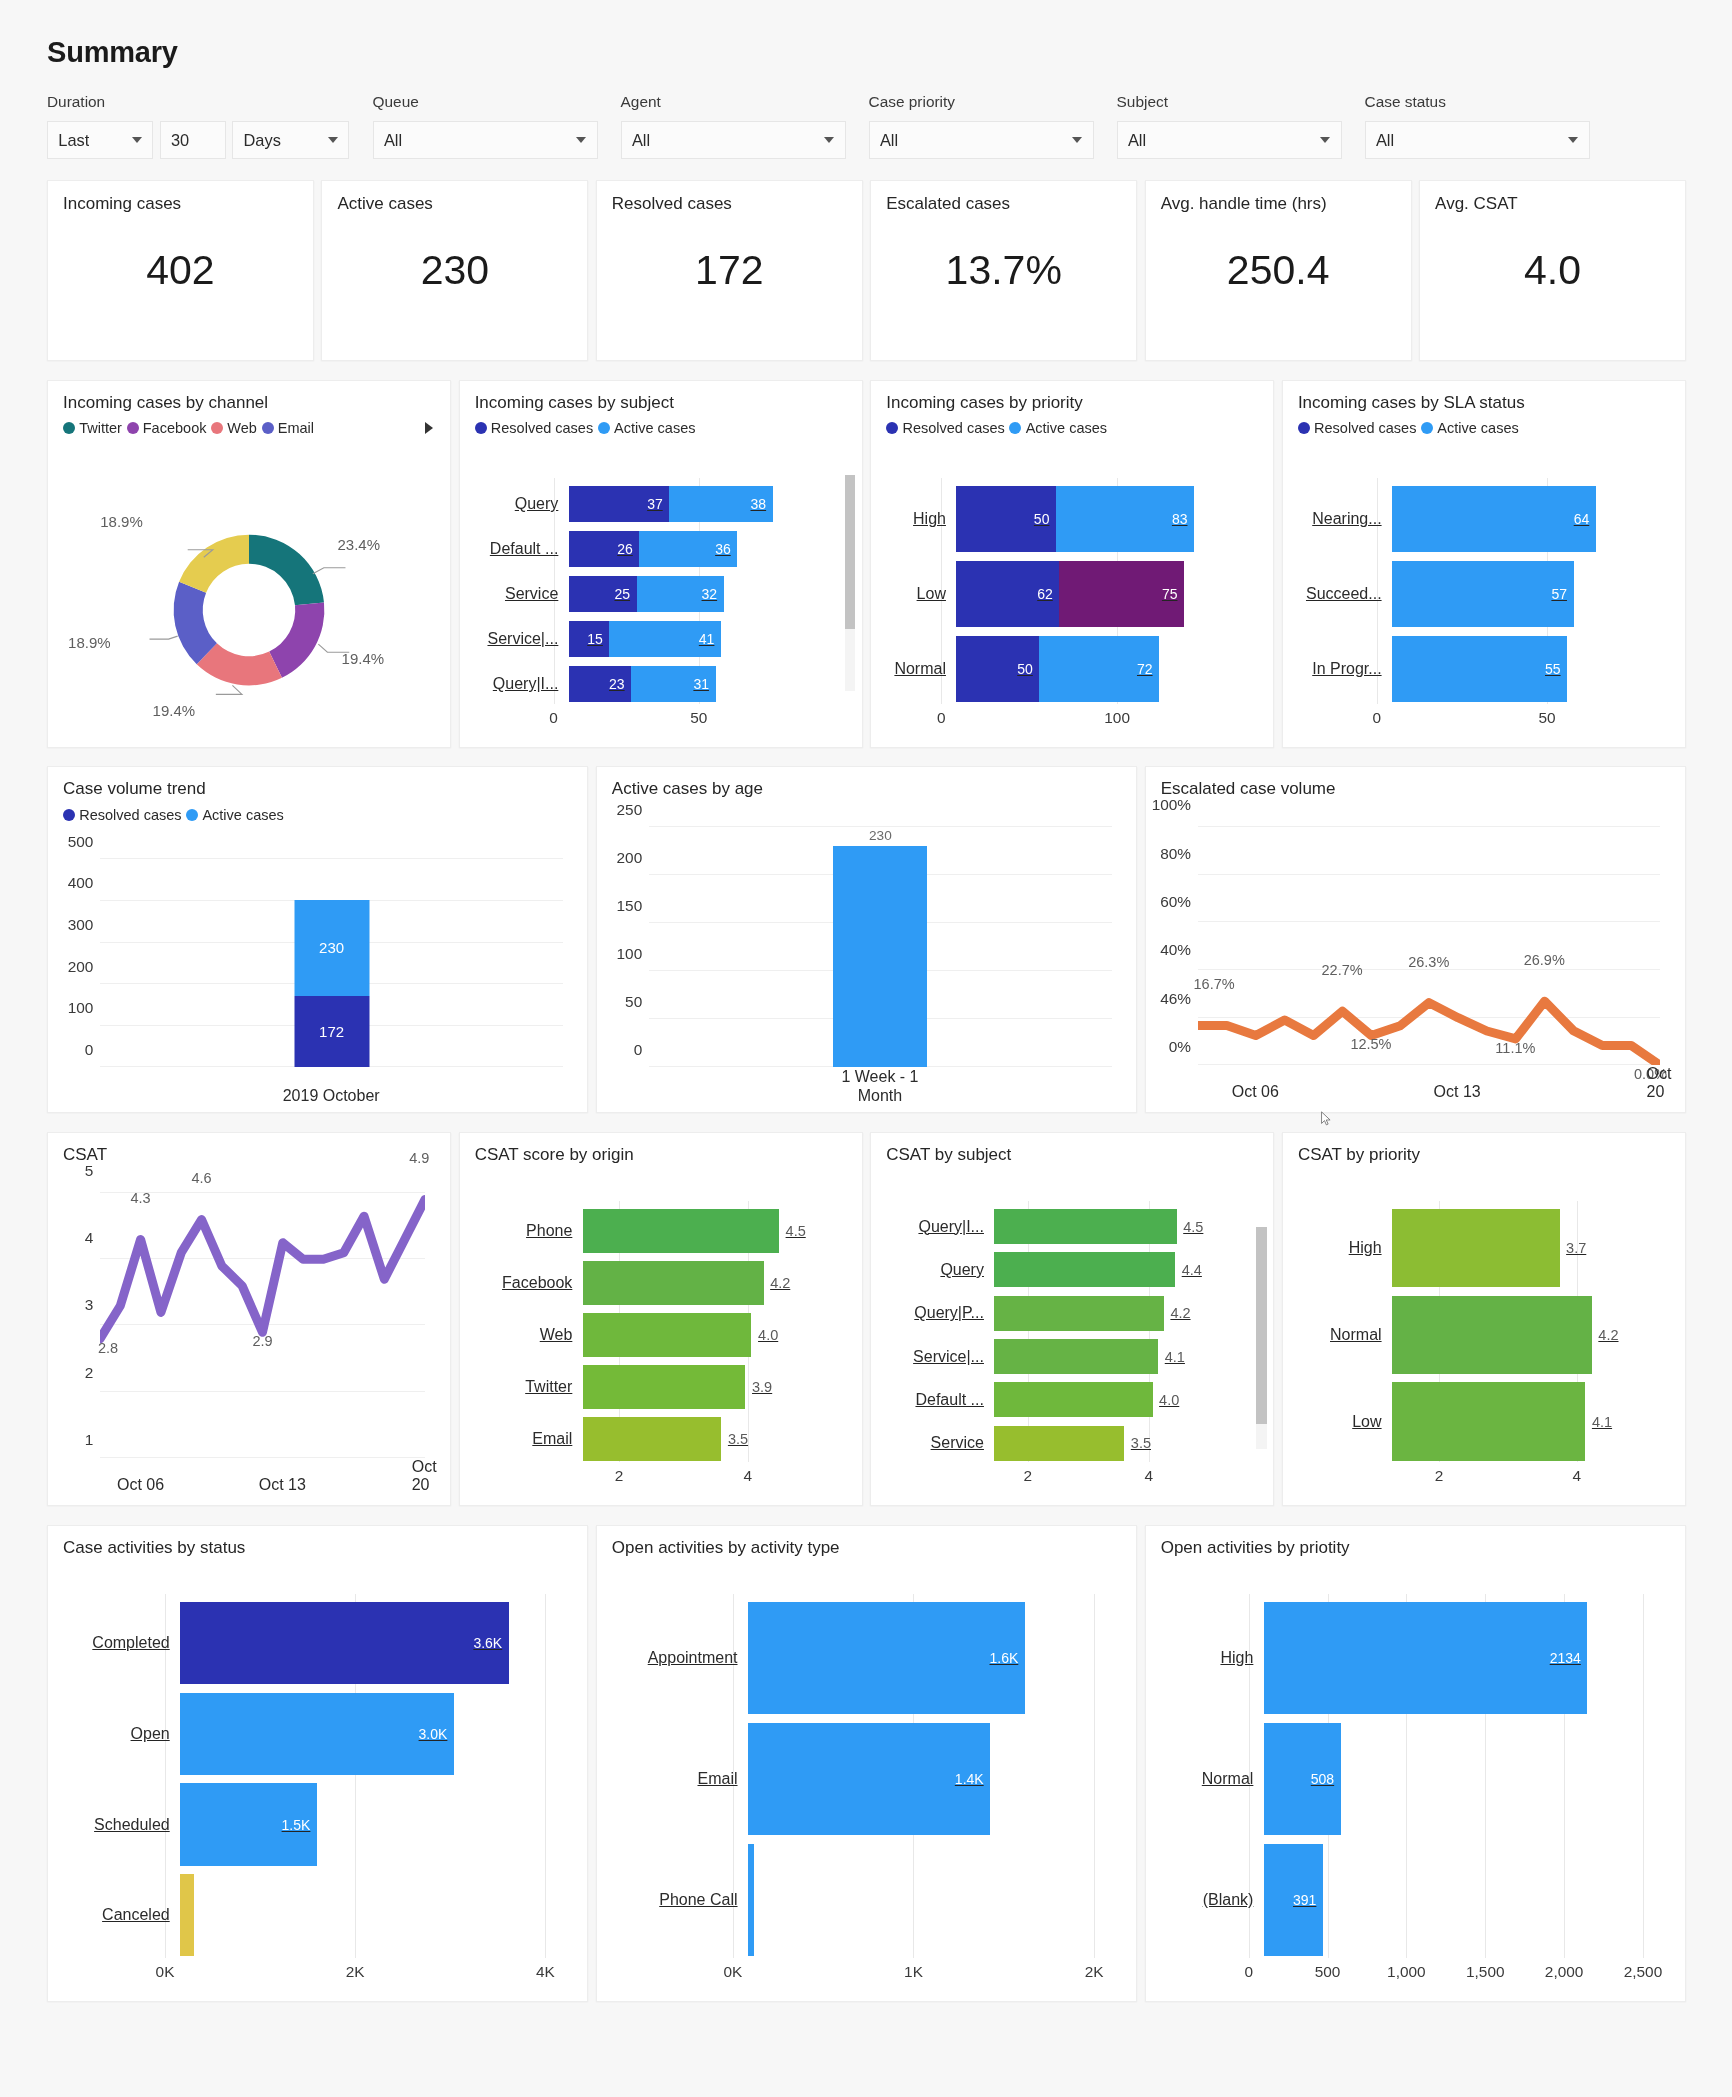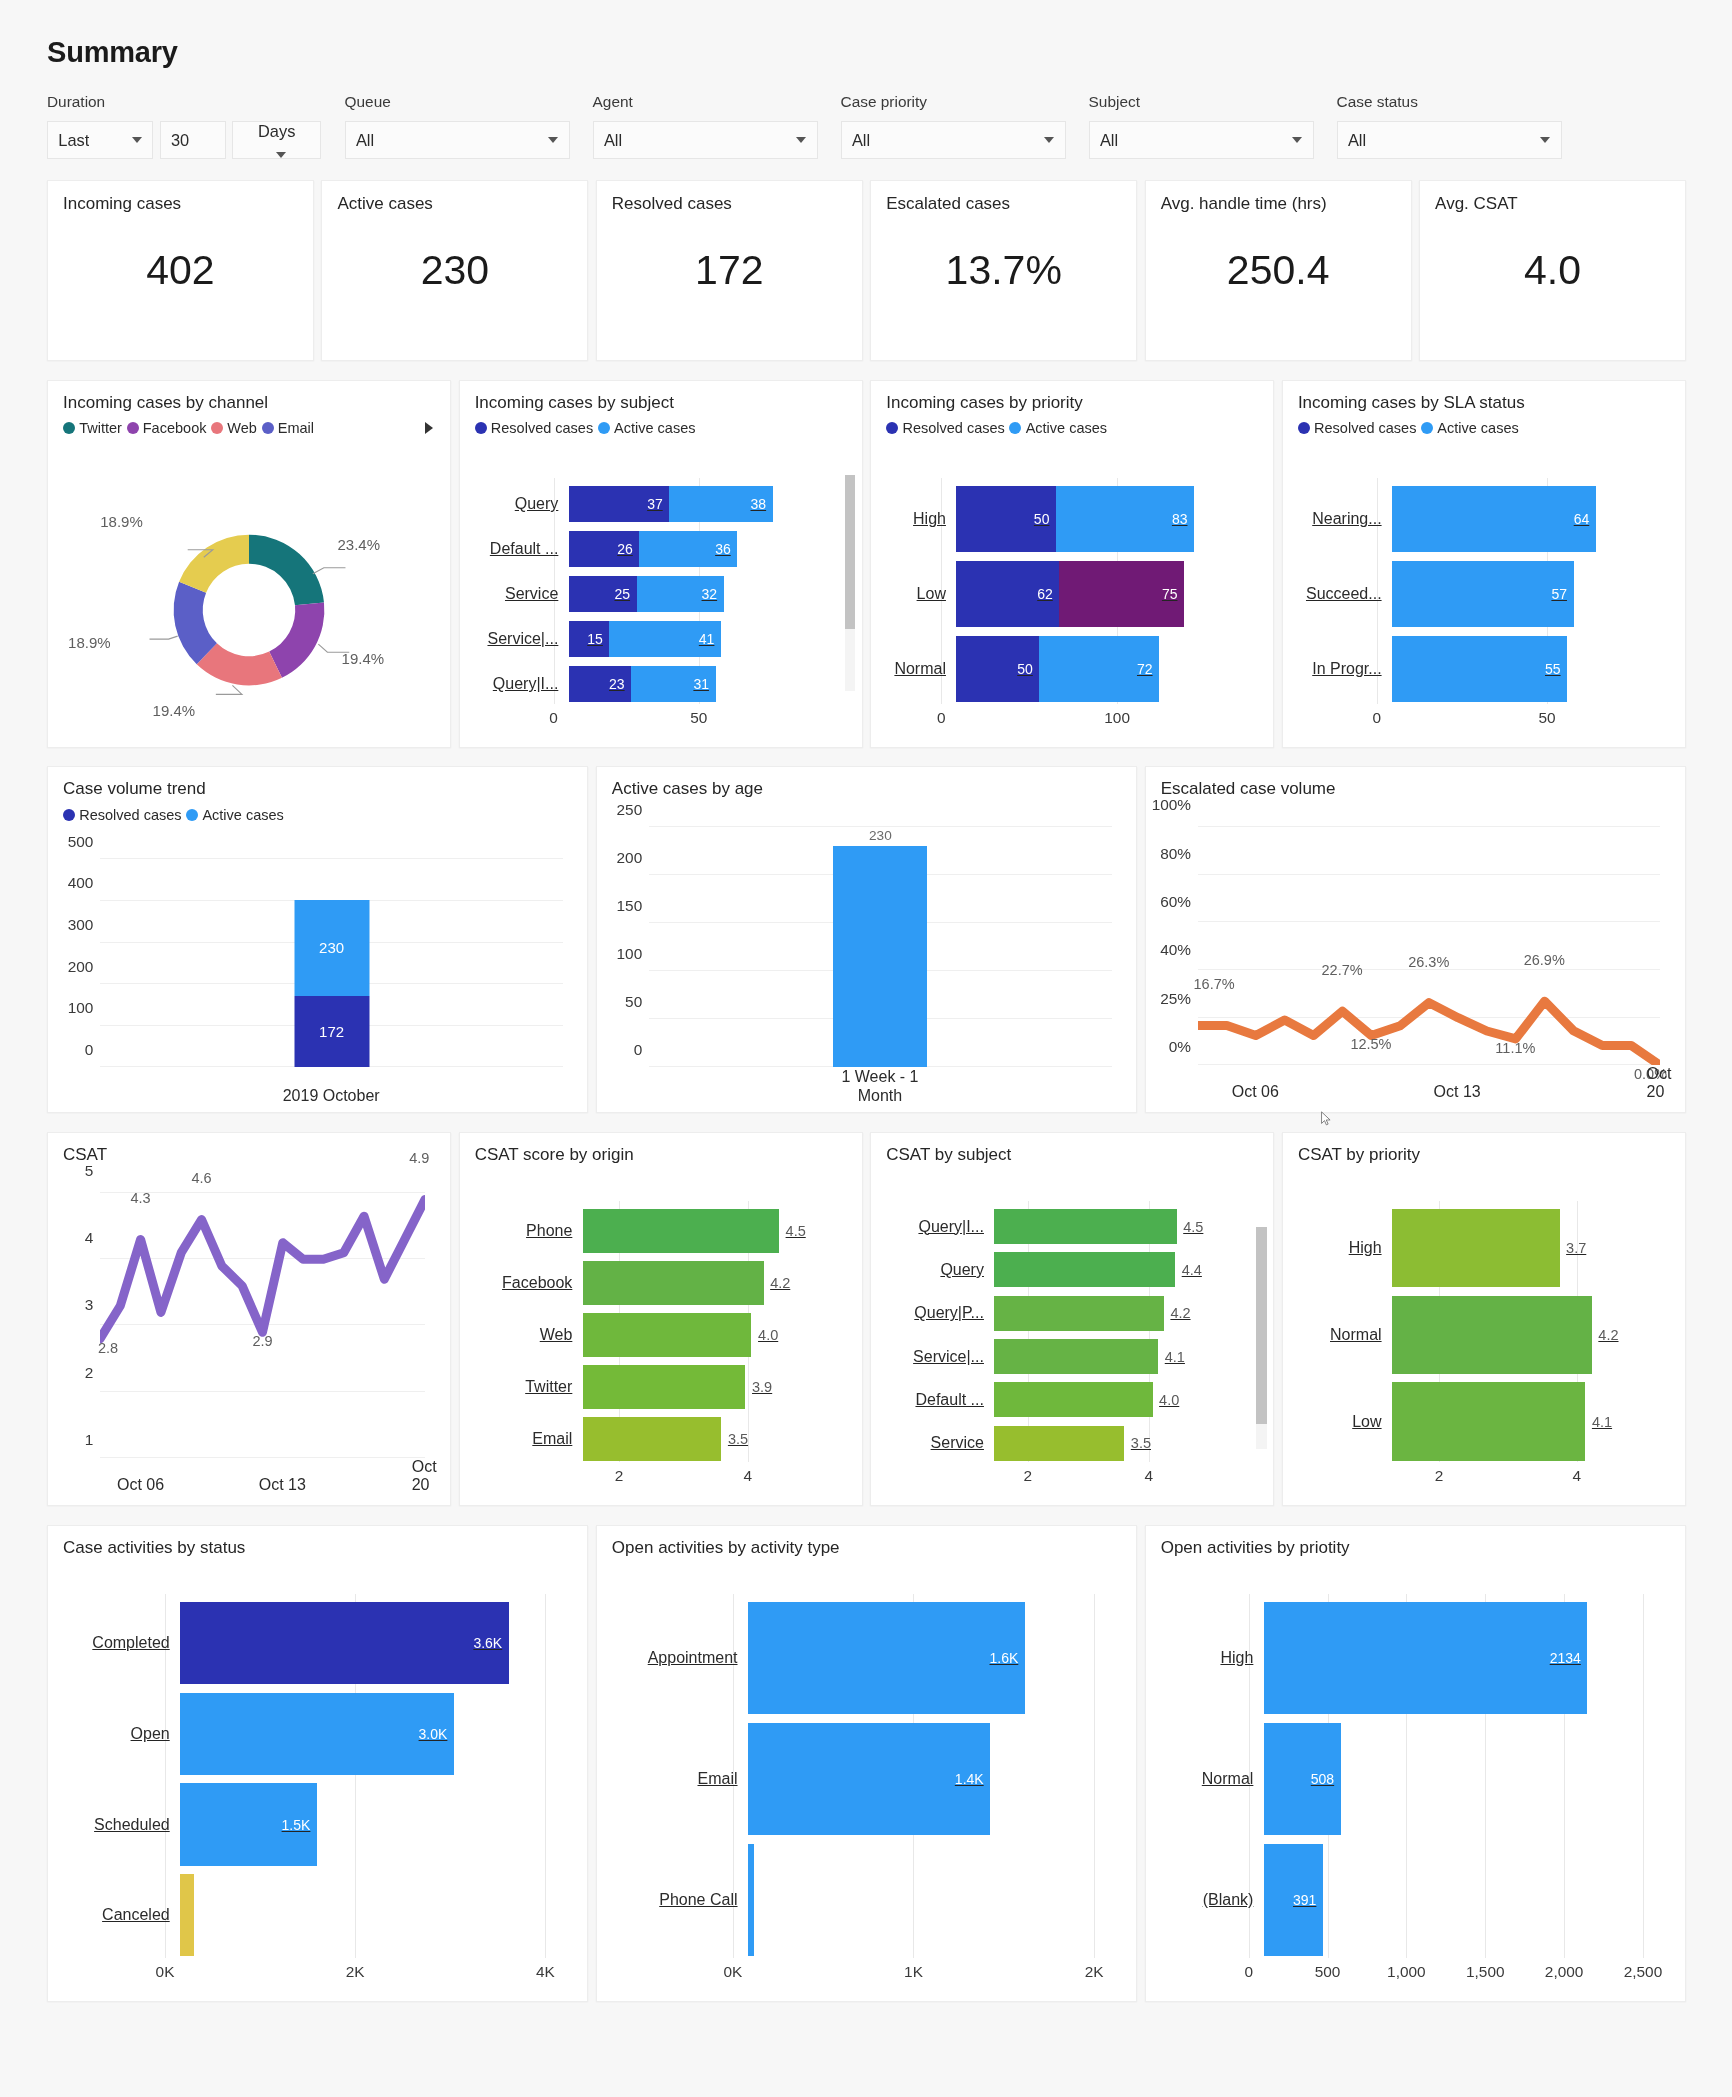--- a/index.html
+++ b/index.html
@@ -22,21 +22,21 @@
   .ctrl-row { display:flex; gap:6.6px; }
   .ctrl {
     height:38px; background:#fbfbfb; border:0.9px solid #e6e6e6;
     display:flex; align-items:center; padding:0 10.3px; font-size:16.4px; color:#2b2b2b;
   }
   .ctrl.sel { justify-content:space-between; }
   .ctrl .cval { white-space:nowrap; overflow:hidden; }
   .chev { width:0;height:0;border-left:5.6px solid transparent;border-right:5.6px solid transparent;border-top:6.6px solid #555; margin-left:8.4px; flex:none; }
   .w-last { width:106px; }
   .w-num  { width:66px; }
-  .w-days { width:89px;flex-direction:column; }
+  .w-days { width:117px; }
   .w-drop { width:225px; }
   .fg-duration { margin-right:23.4px; }
   .fg-drop { width:248px; margin-right:0; }
   .fg-drop + .fg-drop { margin-left:0; }
 
   .daterange { display:flex; align-items:center; gap:7.5px; margin-top:11.2px; font-size:14.5px; color:#2e2e2e; }
   .cal-ic { width:14px;height:14px; }
 
   
   .card { background:#fff; border:0.5px solid #ededed; box-shadow:0 0.5px 1.4px rgba(0,0,0,.07); position:relative; }
@@ -505,21 +505,21 @@
             <div style="position:absolute;left:50%;transform:translateX(-50%);bottom:calc(92% + 3.7px);font-size:13.6px;color:#6a6a6a">230</div>
           </div>
       <div class="vcat" style="left:calc(52px + (100% - 64px) * 0.5)">1 Week  -  1<br>Month</div>
     </div>
       </div>
     <div class="card" id="c-escalated-case-volume">
         <div class="card-title">Escalated case volume</div>
         <div class="lplot">
       <div class="vaxis-y" style="bottom:47px">
             <div class="ylab" style="bottom:0%">0%</div>
-            <div class="ylab" style="bottom:20%">25%</div>
+            <div class="ylab" style="bottom:20%">46%</div>
             <div class="ylab" style="bottom:40%">40%</div>
             <div class="ylab" style="bottom:60%">60%</div>
             <div class="ylab" style="bottom:80%">80%</div>
             <div class="ylab" style="bottom:100%">100%</div>
           </div>
       <div class="varea" style="left:52px;right:11.2px;bottom:47px;top:3.7px">
             <div class="ghline" style="bottom:0%"></div>
             <div class="ghline" style="bottom:20%"></div>
             <div class="ghline" style="bottom:40%"></div>
             <div class="ghline" style="bottom:60%"></div>

